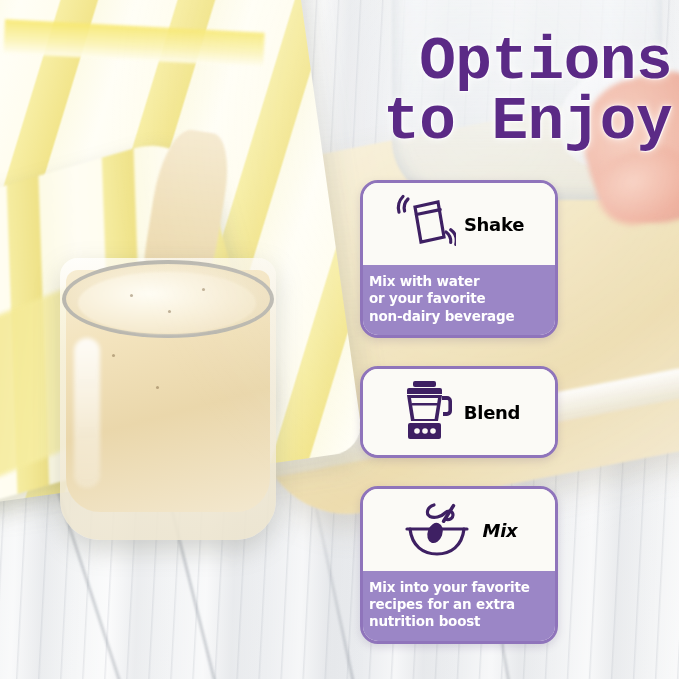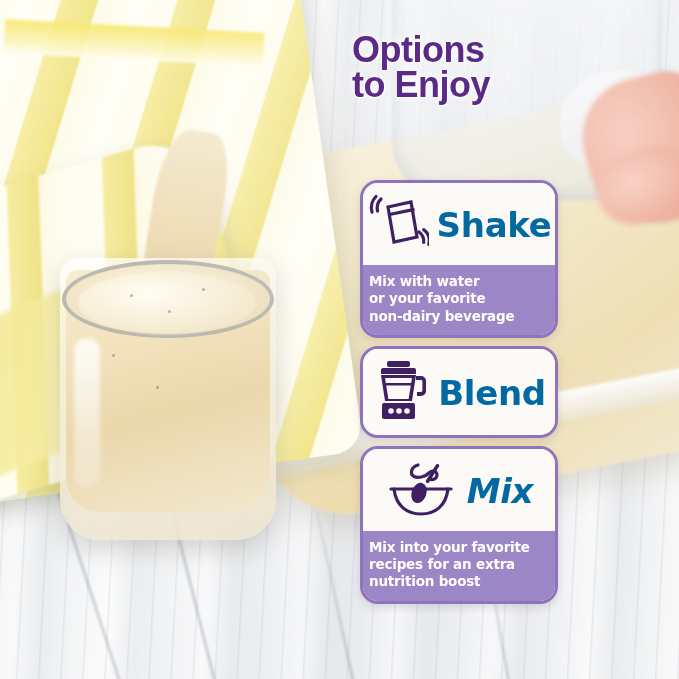--- a/index.html
+++ b/index.html
@@ -263,71 +263,72 @@
     background: radial-gradient(ellipse at 72% 18%, rgba(255,255,255,0.22) 0%, rgba(255,255,255,0) 55%);
     pointer-events: none;
   }
 
   
   .title {
     position: absolute;
     left: 352px;
     top: 32px;
     width: 320px;
-    font-size: 36px;
+    font-size: 61px;
     line-height: 0.98;
     font-weight: bold;
     letter-spacing: -0.5px;
     color: #5b2a86;
     text-shadow:
       0 0 3px rgba(255,255,255,0.95),
       0 0 8px rgba(255,255,255,0.85),
       1px 1px 0 rgba(255,255,255,0.6);
     white-space: pre-line;
-    font-family: Liberation Sans, sans-serif;
+    font-family: Liberation Mono, monospace;
+    text-align: right;
   }
 
   
   .cards {
     position: absolute;
     left: 360px;
     top: 180px;
     width: 198px;
   }
   .card {
     position: relative;
     width: 198px;
     border: 3px solid #8f74bb;
     border-radius: 18px;
     background: #fbfaf6;
     box-sizing: border-box;
     overflow: hidden;
     box-shadow: 0 3px 8px rgba(90,70,120,0.18);
   }
-  .card + .card { margin-top: 8px; }
+  .card + .card { margin-top: 28px; }
 
   .card-head {
     display: flex;
     align-items: center;
     justify-content: center;
     gap: 8px;
     background: #fbfaf6;
     padding: 10px 6px 8px 6px;
     min-height: 74px;
     box-sizing: border-box;
   }
   .card-icon {
     flex: 0 0 auto;
     display: block;
   }
   .card-title {
     font-family: "DejaVu Sans", sans-serif;
-    font-size: 34px;
+    font-size: 18px;
     font-weight: bold;
-    color: #0369a1;
+    color: #000000;
     letter-spacing: -0.3px;
     line-height: 1;
   }
   .card-body {
     background: #9b86c6;
     color: #ffffff;
     font-family: "DejaVu Sans", sans-serif;
     font-size: 13.5px;
     font-weight: bold;
     line-height: 1.28;

